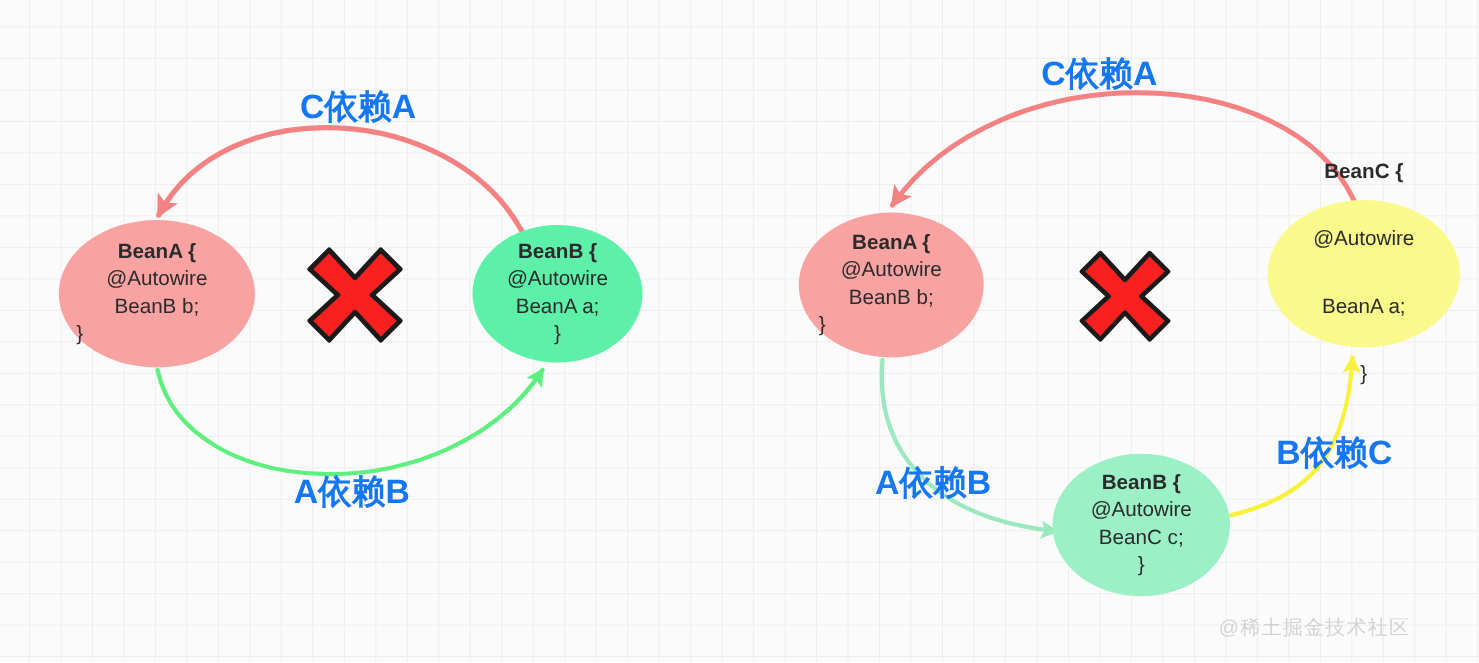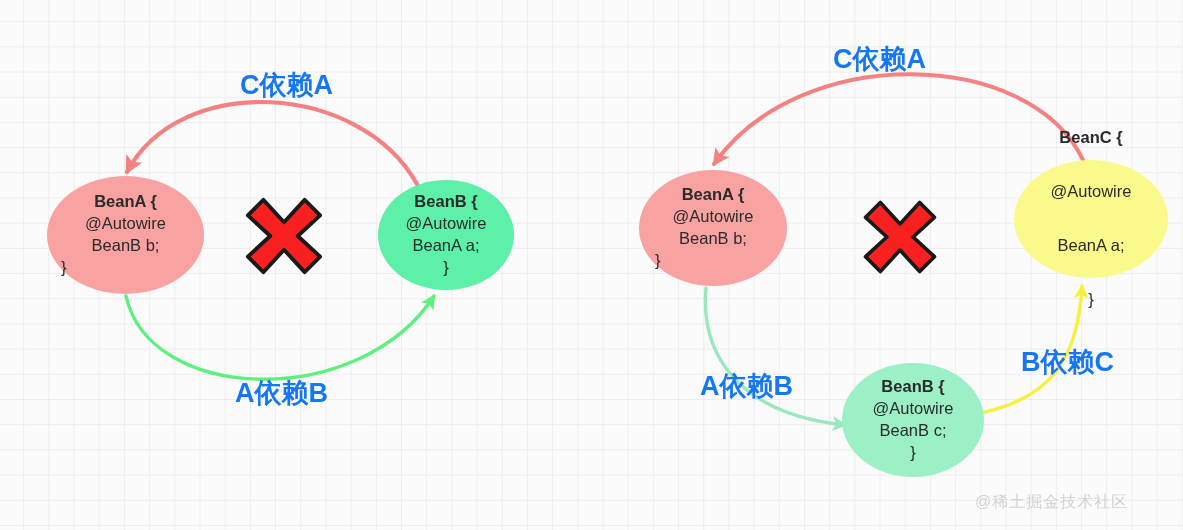--- a/index.html
+++ b/index.html
@@ -111,21 +111,21 @@
   <div class="node" style="left:639px; top:170px; width:148px; height:116px; background:#f9a2a2;">
     <div class="ln1">BeanA {</div>
     <div class="ln2">@Autowire</div>
     <div class="ln3">BeanB b;</div>
     <div class="ln4" style="align-self:flex-start; margin-left:16px;">}</div>
   </div>
 
   <div class="node" style="left:842px; top:363px; width:142px; height:114px; background:#9cf0c6;">
     <div class="ln1">BeanB {</div>
     <div class="ln2">@Autowire</div>
-    <div class="ln3">BeanB c;</div>
+    <div class="ln3">BeanC c;</div>
     <div class="ln4">}</div>
   </div>
 
   <div class="node" style="left:1014px; top:160px; width:154px; height:118px; background:#fafa8c;gap:32px;">
     <div class="ln1">BeanC {</div>
     <div class="ln2">@Autowire</div>
     <div class="ln3">BeanA a;</div>
     <div class="ln4">}</div>
   </div>
 

